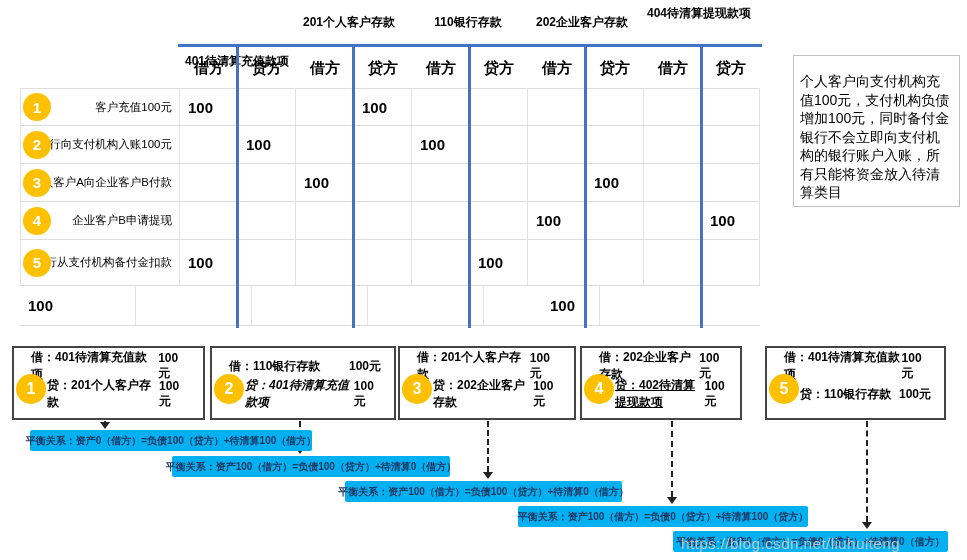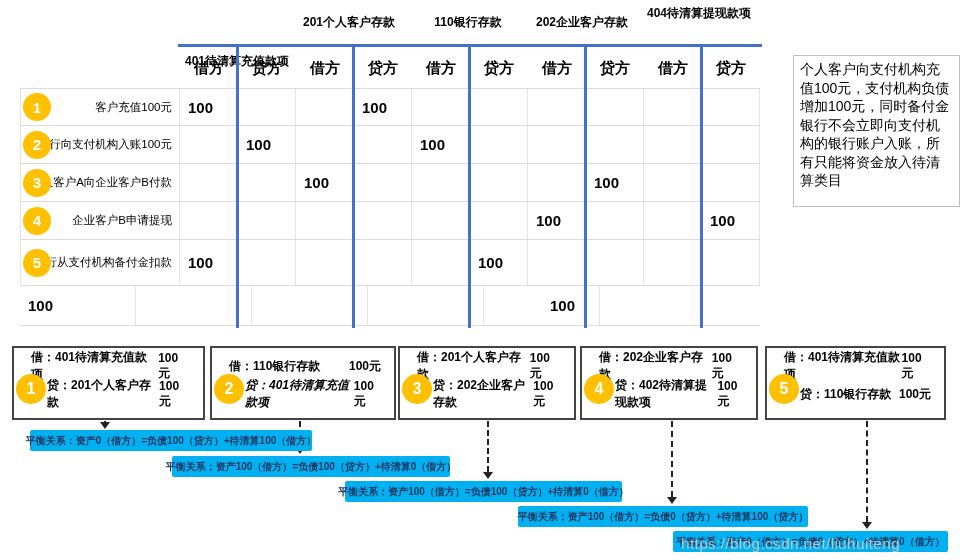--- a/index.html
+++ b/index.html
@@ -35,21 +35,21 @@
   .arrow{position:absolute;width:0;z-index:2;}
   .arrow .stem{border-left:2px dashed #222;width:0;}
   .arrow .head{width:0;height:0;border-left:5px solid transparent;border-right:5px solid transparent;
     border-top:7px solid #222;margin-left:-4px;}
   
   .bbar{position:absolute;height:21px;background:var(--bar-blue,#00B0F0);border-radius:2px;
     display:flex;align-items:center;justify-content:center;color:#1F3864;
     font-size:10px;font-weight:700;white-space:nowrap;z-index:4;}
   
   .side-note{position:absolute;left:793px;width:167px;border:1px solid #c0c0c0;box-sizing:border-box;
-    padding:4px 6px;font-size:14px;line-height:18.5px;overflow:hidden;}
+    padding:16px 6px;font-size:14px;line-height:18.5px;overflow:hidden;}
   #noteA{top:55px;height:152px;}
   #noteB{top:222px;height:99px;}
   
   .footer-note{position:absolute;left:2px;top:536px;font-size:11.5px;font-weight:bold;
     color:var(--note-red,#FF0000);white-space:nowrap;}
   .watermark{position:absolute;left:681px;top:535px;font-size:15.5px;color:#c9c9c9;opacity:.92;
     z-index:9;letter-spacing:.3px;}
 </style>
 </head>
 <body>
@@ -197,27 +197,27 @@
         <div class="jline l1">
           <div style="display: inline;">借：201个人客户存款</div>
           <div style="display: inline;">100元</div>
         </div>
         <div class="jline l2">
           <div style="display: inline;">贷：202企业客户存款</div>
           <div style="display: inline;">100元</div>
         </div>
       </div>
       <div class="circ jcirc" style="left: 402px;">3</div>
-      <div class="jbox" style="left: 580px; width: 178px;">
+      <div class="jbox" style="left: 580px; width: 162px;">
         <div class="jline l1">
           <div style="display: inline;">借：202企业客户存款</div>
           <div style="display: inline;">100元</div>
         </div>
         <div class="jline l2">
-          <div style="display: inline;">贷：402待清算提现款项</div>
+          <div style="display: inline; text-decoration: underline;">贷：402待清算提现款项</div>
           <div style="display: inline;">100元</div>
         </div>
       </div>
       <div class="circ jcirc" style="left: 584px;">4</div>
       <div class="jbox" style="left: 765px; width: 181px;">
         <div class="jline l1">
           <div style="display: inline;">借：401待清算充值款项</div>
           <div style="display: inline;">100元</div>
         </div>
         <div class="jline l2">

